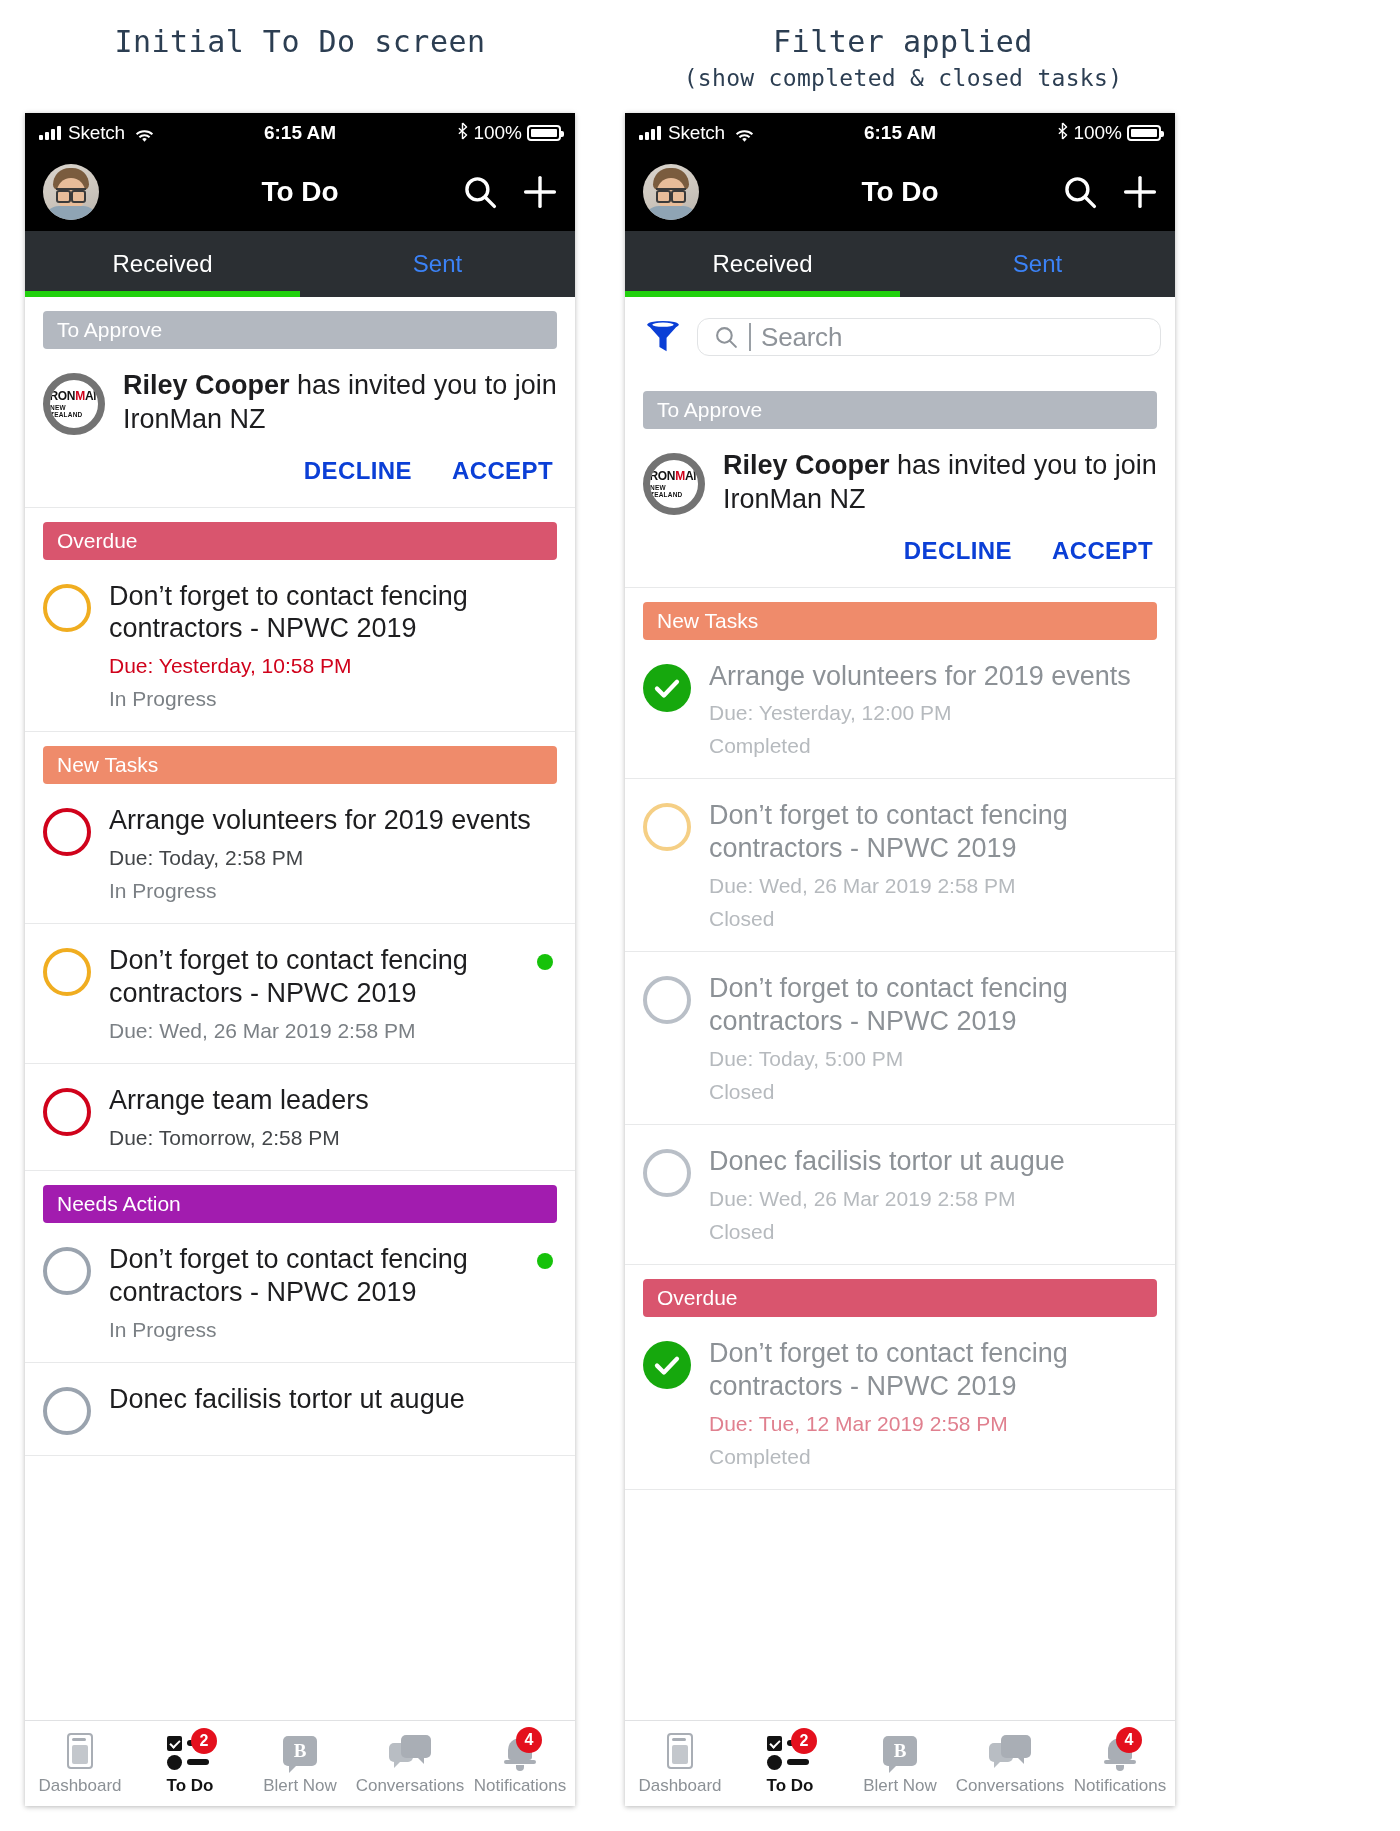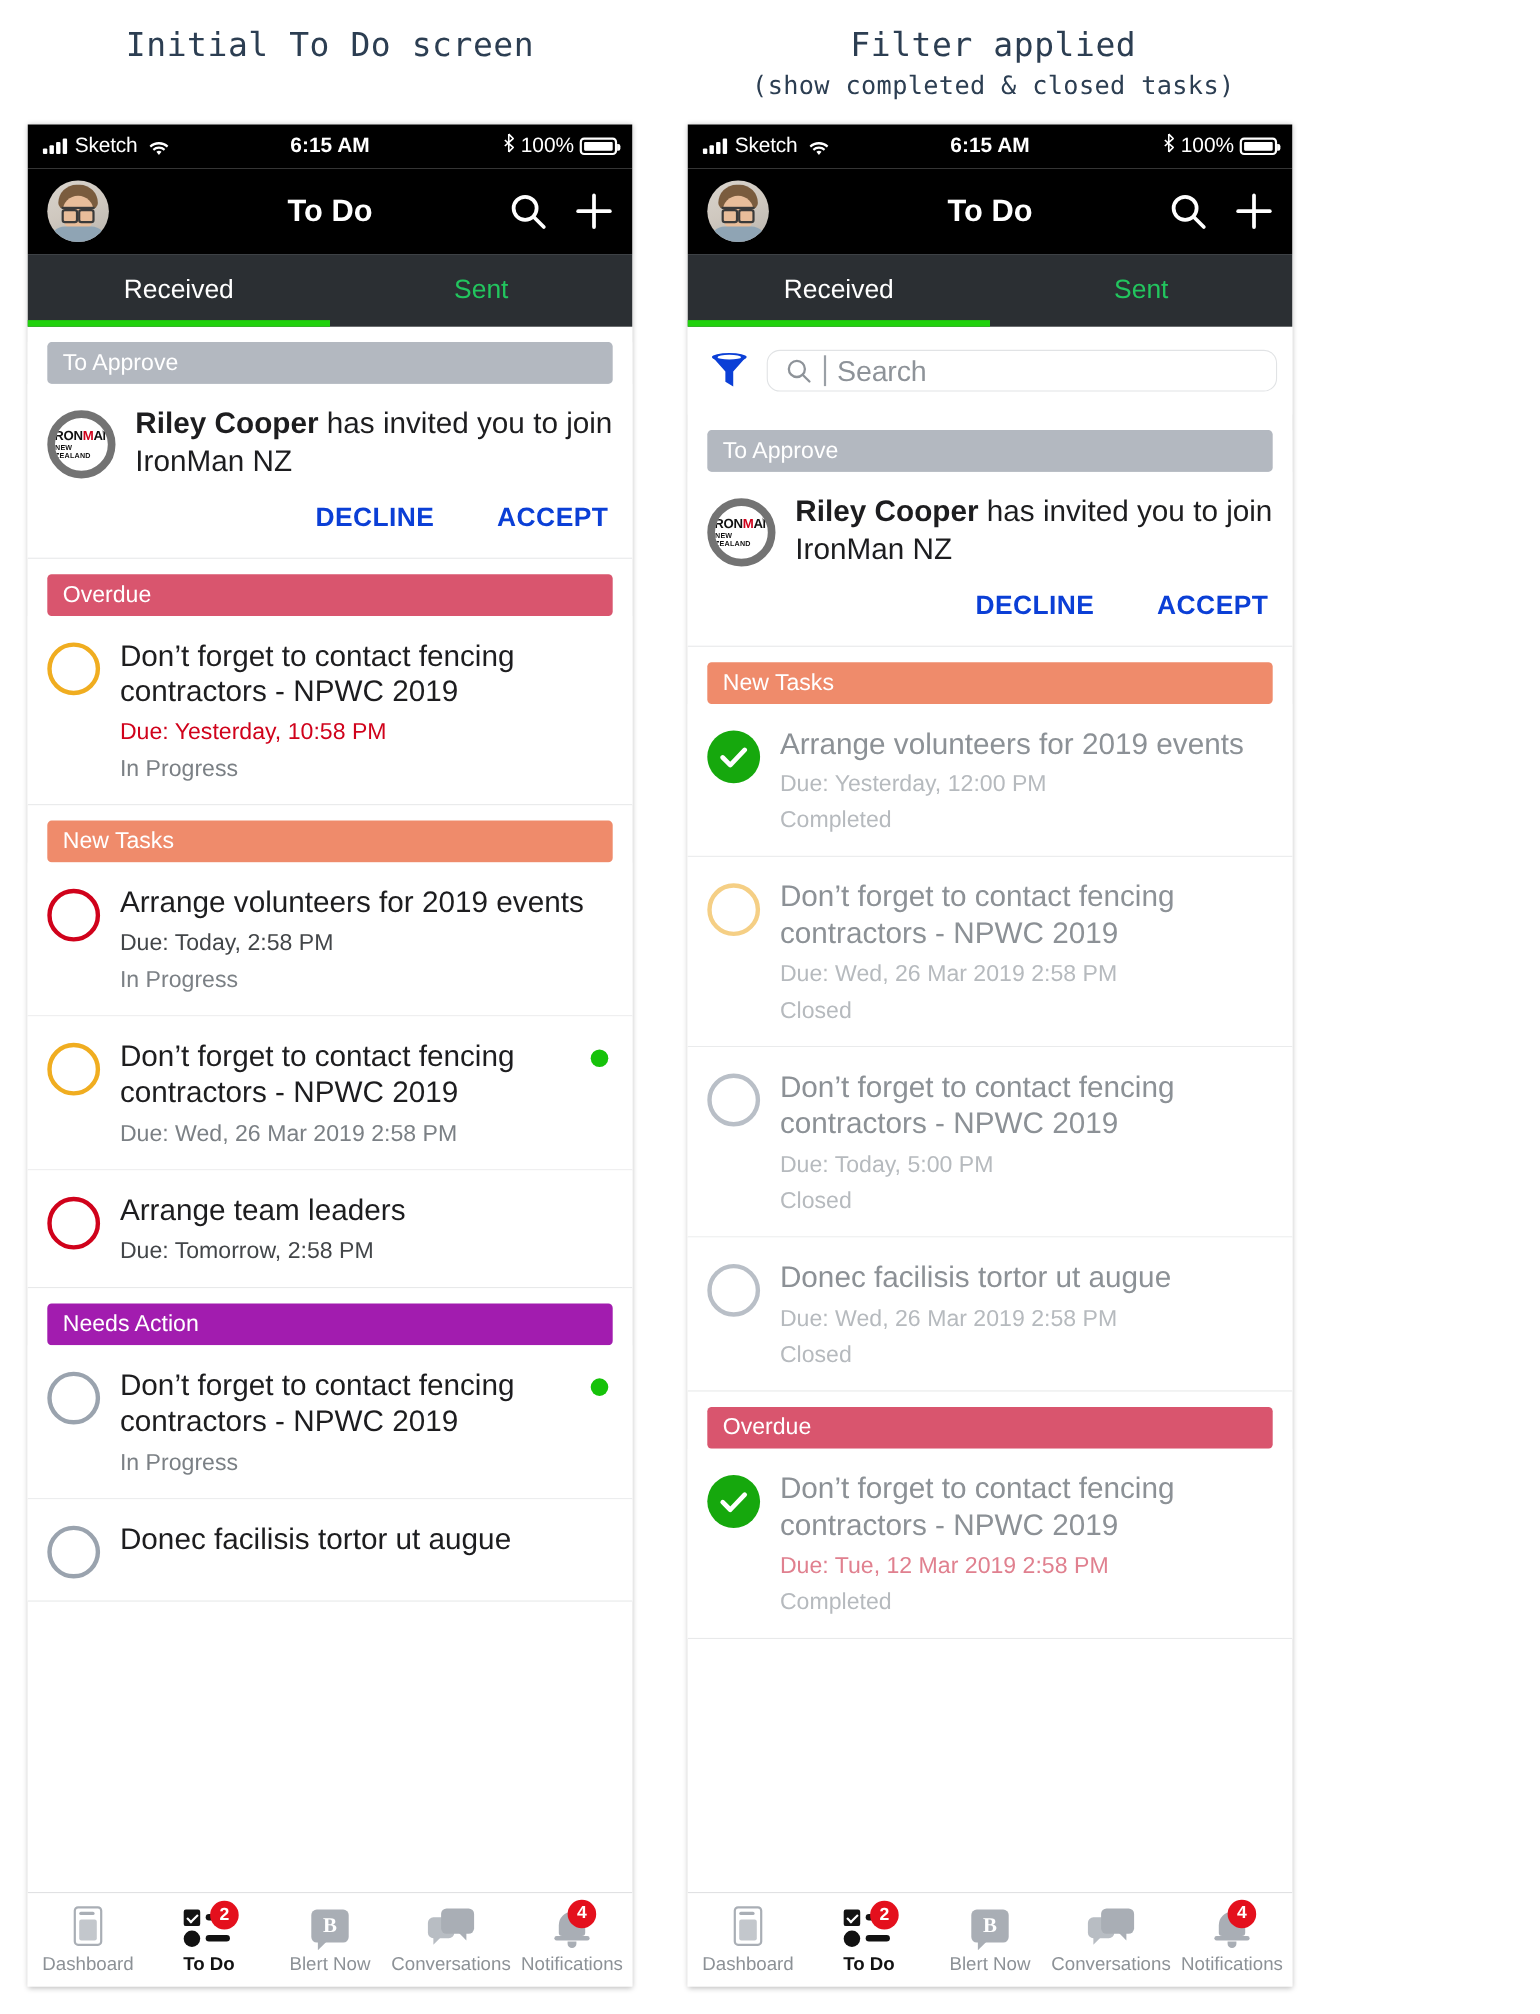--- a/index.html
+++ b/index.html
@@ -108,21 +108,21 @@
   .ic-search { width: 34px; height: 34px; }
   .ic-plus   { width: 34px; height: 34px; }
 
   
   .tabs {
     height: 66px; background: #2b2f33; display: flex;
     position: relative;
   }
   .tab {
     flex: 1; display: flex; align-items: center; justify-content: center;
-    font-size: 24px; color: #22c55e;
+    font-size: 24px; color: #3b82f6;
   }
   .tab.active { color: #fff; }
   .tab-underline {
     position: absolute; left: 0; bottom: 0; width: 50%; height: 6px;
     background: #21d10d;
   }
 
   
   .searchrow {
     height: 80px; background: #fff; display: flex; align-items: center;
@@ -194,21 +194,21 @@
   .rmeta.red  { color: #d0021b; }
   .rmeta.mutedred { color: #e0808f; }
   .rmeta.grey { color: #7b8085; }
   .rmeta.vgrey{ color: #b6babe; }
   .rstatus { font-size: 21px; color: #7b8085; margin-top: 9px; }
   .rstatus.vgrey { color: #b6babe; }
 
   .invite-text { font-size: 27px; line-height: 1.25; color: #1d1d1f; }
   .invite-text b { font-weight: bold; }
   .invite-actions {
-    display: flex; justify-content: flex-end; gap: 57px;
+    display: flex; justify-content: flex-end; gap: 40px;
     padding: 0 22px 22px 0; background:#fff;
     border-bottom: 1px solid #e8e9ea;
   }
   .link-btn {
     font-size: 24px; font-weight: bold; color: #0b3fd6; letter-spacing: 0.4px;
     background: none; border: none; cursor: pointer; font-family: inherit;
   }
   .greendot {
     position: absolute; right: 22px; top: 30px;
     width: 16px; height: 16px; border-radius: 50%; background: #16c20a;

